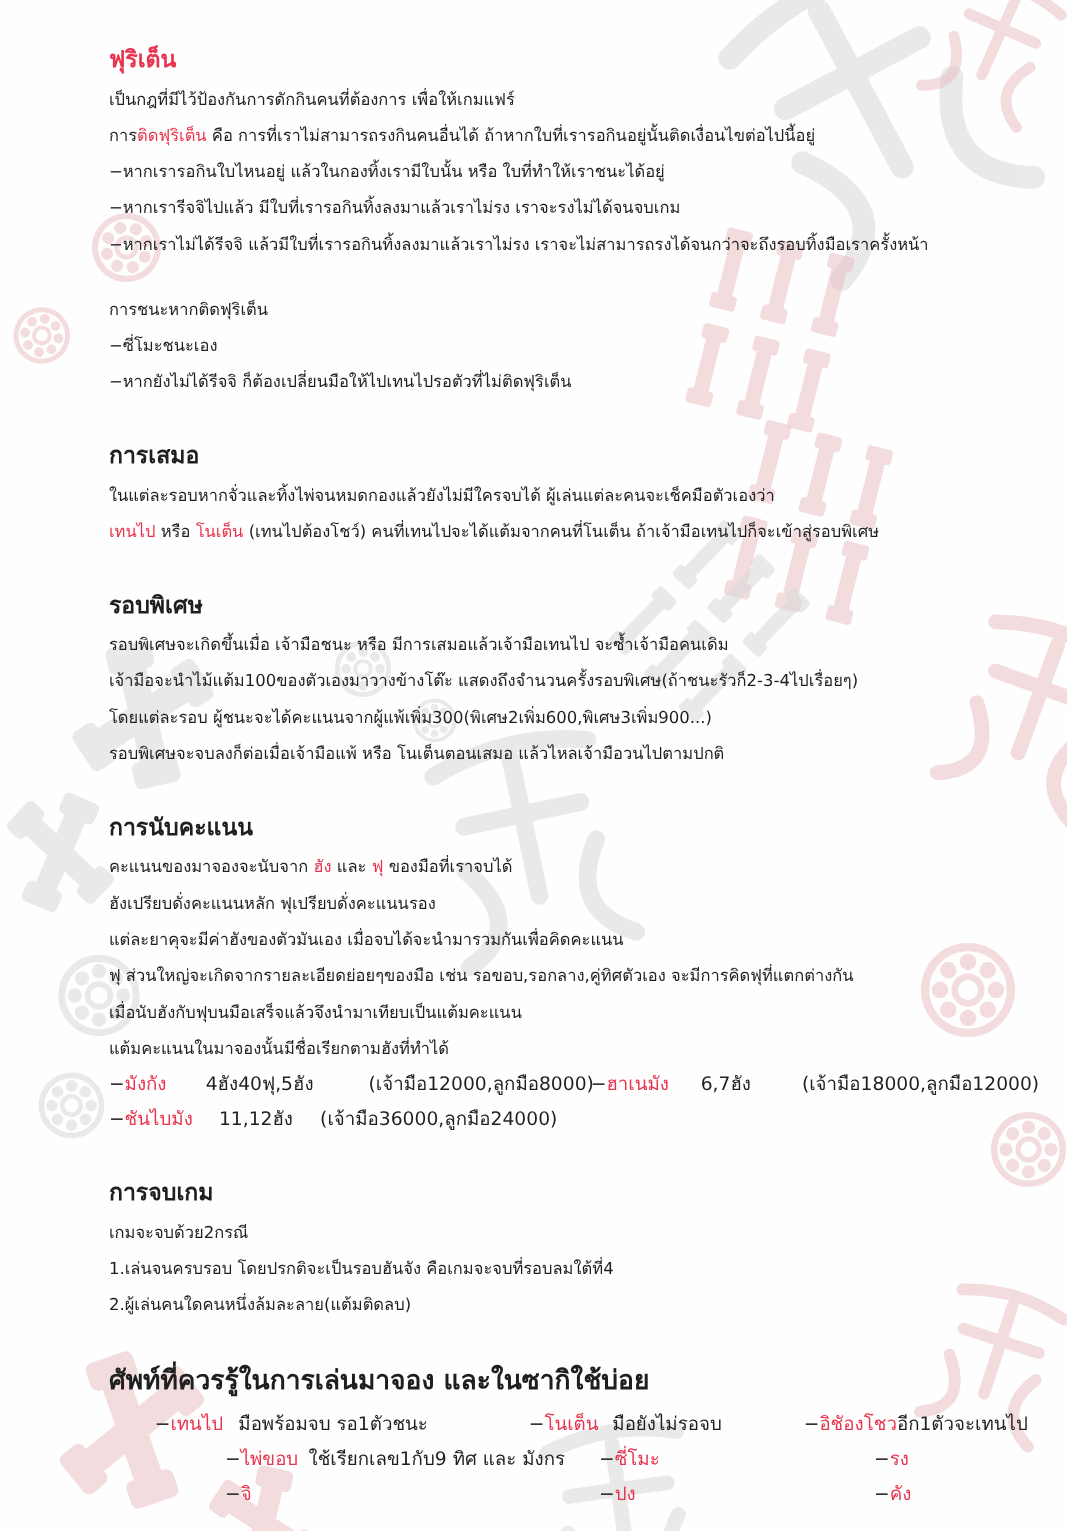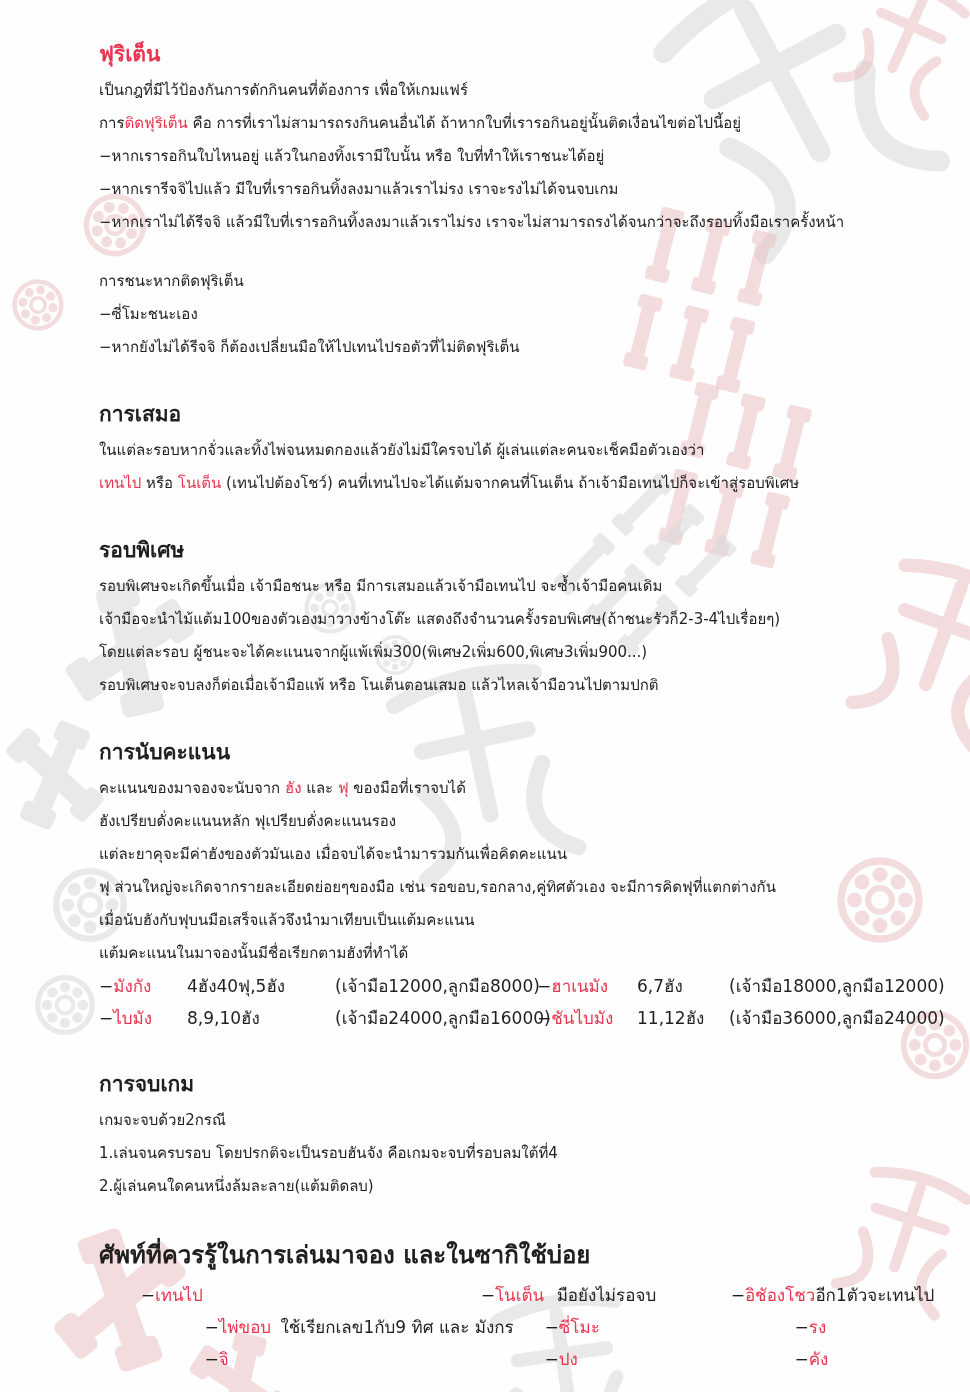--- a/index.html
+++ b/index.html
@@ -203,25 +203,20 @@
             <span class="rk-val-l">4ฮัง40ฟุ,5ฮัง</span>
             <span>(เจ้ามือ12000,ลูกมือ8000)</span>
           </div>
         <div class="rank-cell-right">
             <span class="rk-term-r"><span class="dash">−</span><span class="red">ฮาเนมัง</span></span>
             <span class="rk-val-r">6,7ฮัง</span>
             <span>(เจ้ามือ18000,ลูกมือ12000)</span>
           </div>
       </div>
       <div class="rank-row">
-        <div class="rank-cell-left">
-            <span class="rk-term-l"><span class="dash">−</span><span class="red">ไบมัง</span></span>
-            <span class="rk-val-l">8,9,10ฮัง</span>
-            <span>(เจ้ามือ24000,ลูกมือ16000)</span>
-          </div>
         <div class="rank-cell-right">
             <span class="rk-term-r"><span class="dash">−</span><span class="red">ชันไบมัง</span></span>
             <span class="rk-val-r">11,12ฮัง</span>
             <span>(เจ้ามือ36000,ลูกมือ24000)</span>
           </div>
       </div>
     </div>
 
     <div class="sec big-gap">
       <h2 class="sec-title">การจบเกม</h2>
@@ -229,20 +224,21 @@
       <div class="ln">1.เล่นจนครบรอบ โดยปรกติจะเป็นรอบฮันจัง คือเกมจะจบที่รอบลมใต้ที่4</div>
       <div class="ln">2.ผู้เล่นคนใดคนหนึ่งล้มละลาย(แต้มติดลบ)</div>
     </div>
 
     <div class="sec big-gap">
       <h2 class="glossary-title">ศัพท์ที่ควรรู้ในการเล่นมาจอง และในซากิใช้บ่อย</h2>
 
       <div class="g-row">
         <div class="g-c1">
             <span class="g-term"><span class="dash">−</span><span class="red">เทนไป</span></span>
+            <span class="g-desc">มือพร้อมจบ รอ1ตัวชนะ</span>
           </div>
         <div class="g-c2">
             <span class="g-term"><span class="dash">−</span><span class="red">โนเต็น</span></span>
             <span class="g-desc">มือยังไม่รอจบ</span>
           </div>
         <div class="g-c3">
             <span class="g-term"><span class="dash">−</span><span class="red">อิชัองโชว</span></span>
             <span class="g-desc">อีก1ตัวจะเทนไป</span>
           </div>
       </div>

